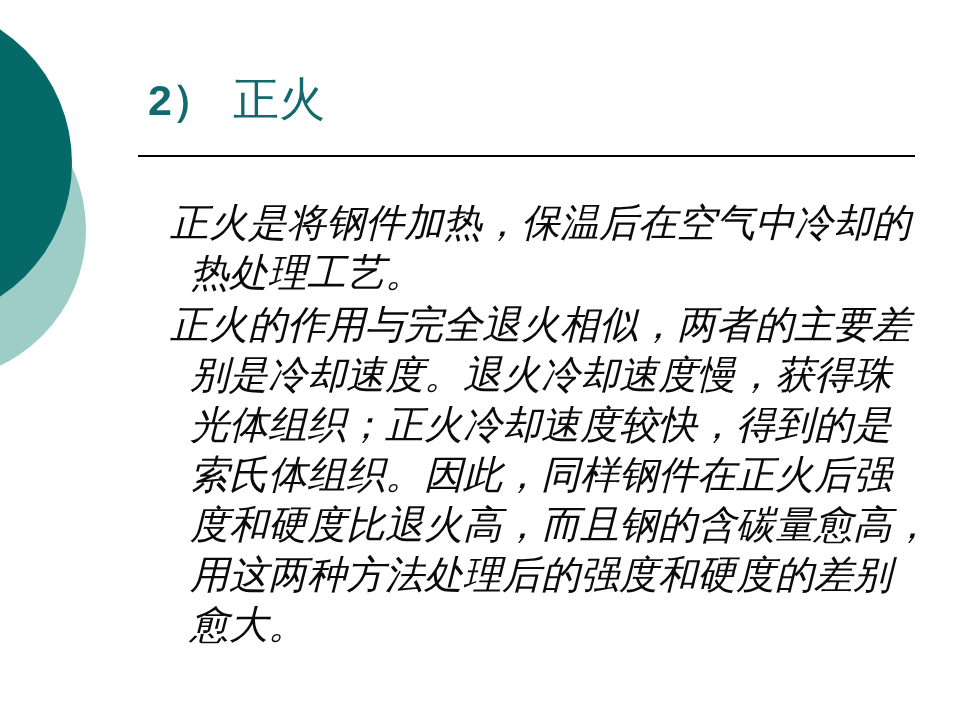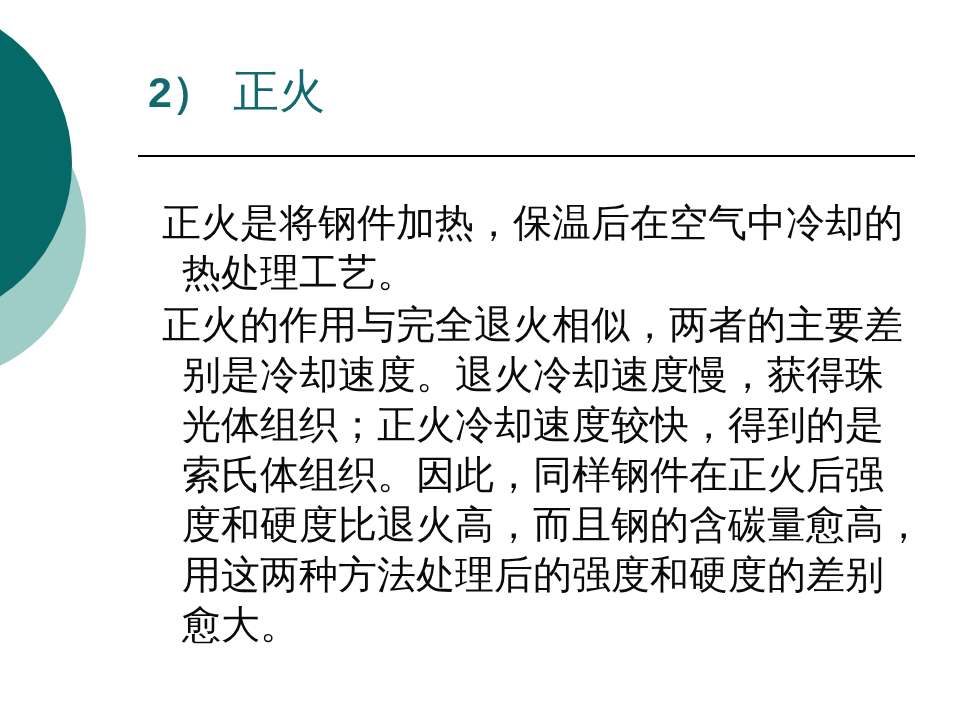--- a/index.html
+++ b/index.html
@@ -5,40 +5,41 @@
   html,body { margin:0; padding:0; background:#ffffff; }
   .slide {
     position:relative; width:960px; height:720px;
     background:#ffffff; overflow:hidden;
     font-family:"Liberation Serif", serif;
   }
   .circle { position:absolute; border-radius:50%; }
   .circle-light { left:-214px; top:80px;  width:300px; height:300px; background:#9ecdc7; z-index:1; }
   .circle-dark  { left:-248px; top:3px;   width:320px; height:320px; background:#056968; z-index:2; }
   .slide-title {
-    position:absolute; left:148px; top:64px; z-index:3;
+    position:absolute; left:148px; top:72px; z-index:3;
     color:#136a6e; font-size:46px; line-height:56px; white-space:nowrap;
   }
   .title-number {
     font-family:"Liberation Sans", sans-serif;
     font-weight:bold; font-size:43px; margin-right:18px;
   }
   .title-divider {
     position:absolute; left:138px; top:155px; width:777px; height:2px;
     background:#000000; z-index:3;
   }
   .slide-body {
     position:absolute; left:158px; top:198px; width:800px; z-index:3;
     color:#0a0a0a; font-size:39px; line-height:50px;
   }
   .body-paragraph {
-    margin:0 0 2px 4px;
+    margin:0 0 2px 12px;
     white-space:pre-line;      
     padding-left:20px;         
     text-indent:-20px;         
+    font-style:italic;
   }
 </style>
 </head>
 <body>
 
 <div class="slide">
 
   <div class="circle circle-light"></div>
   <div class="circle circle-dark"></div>
 

